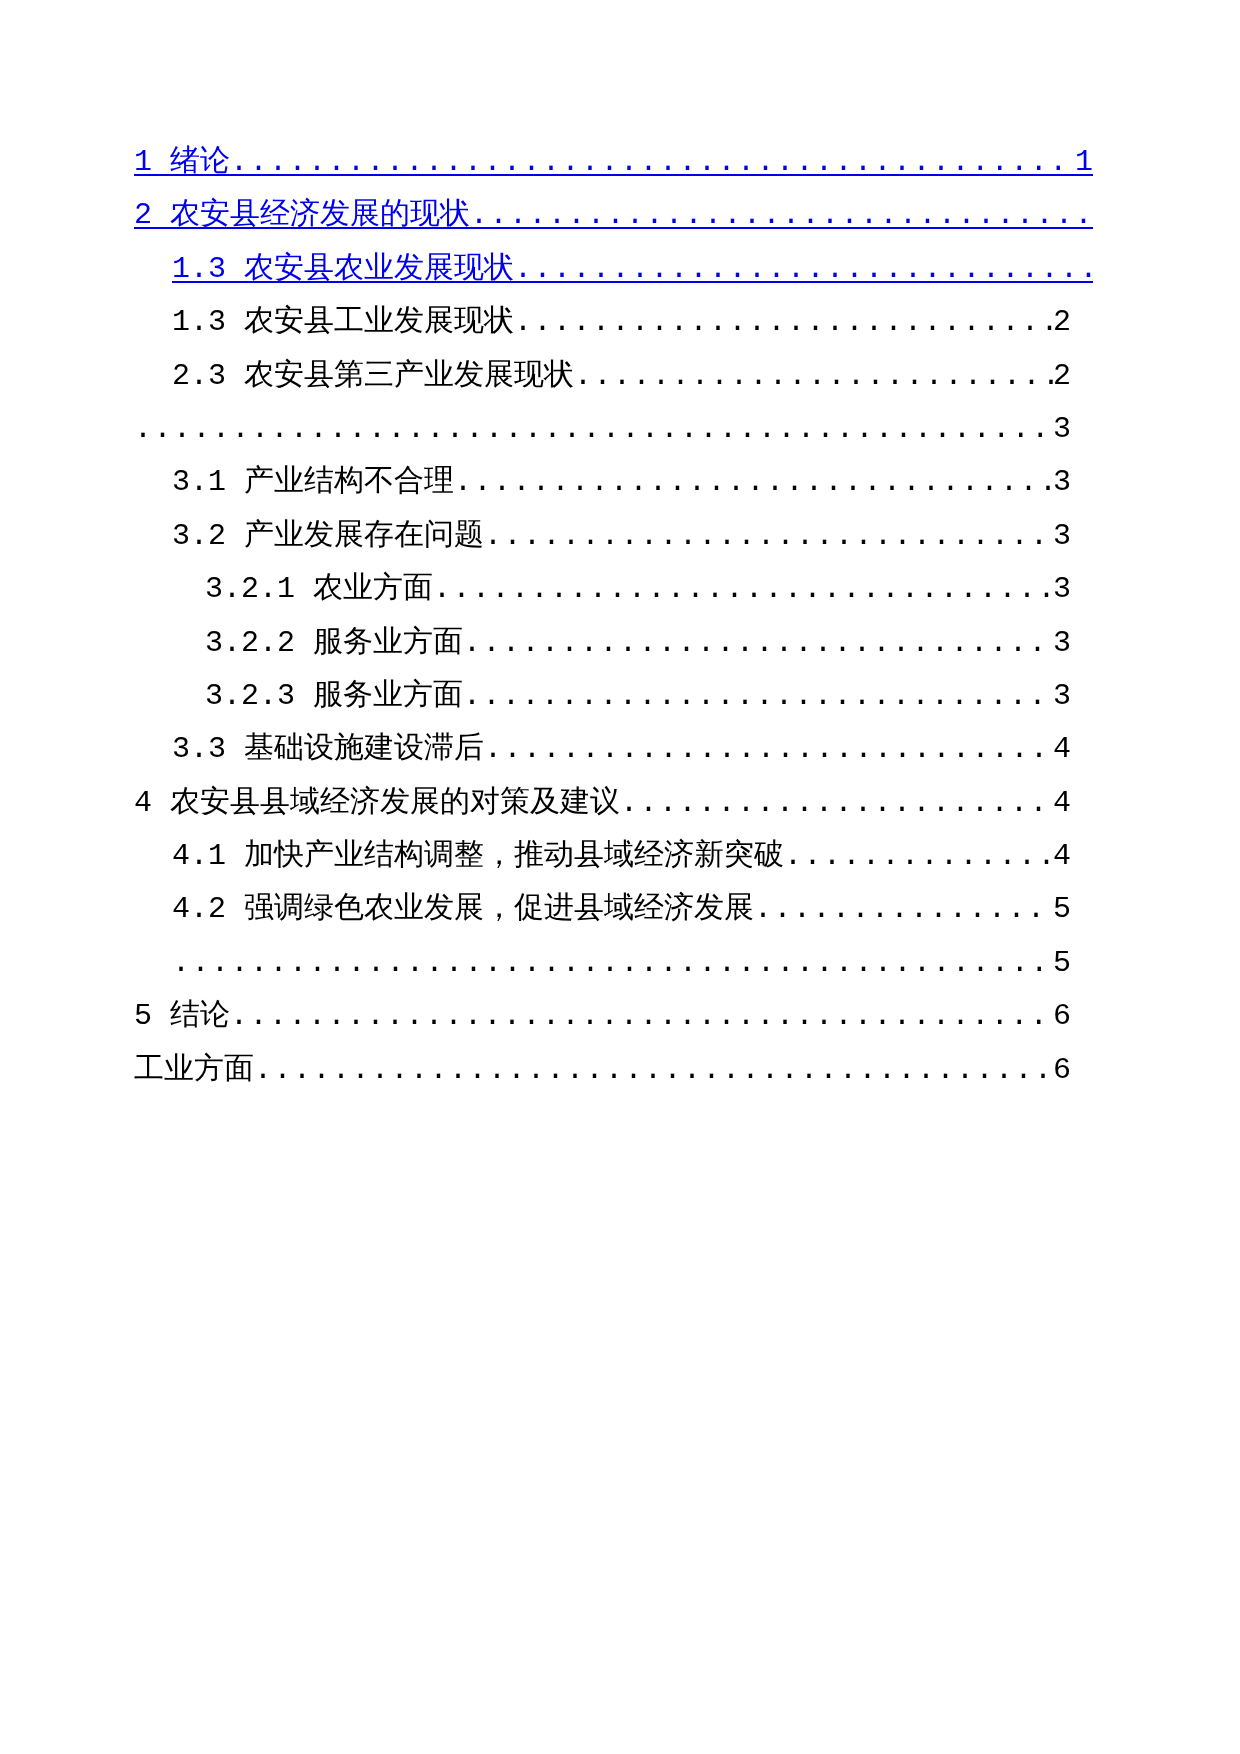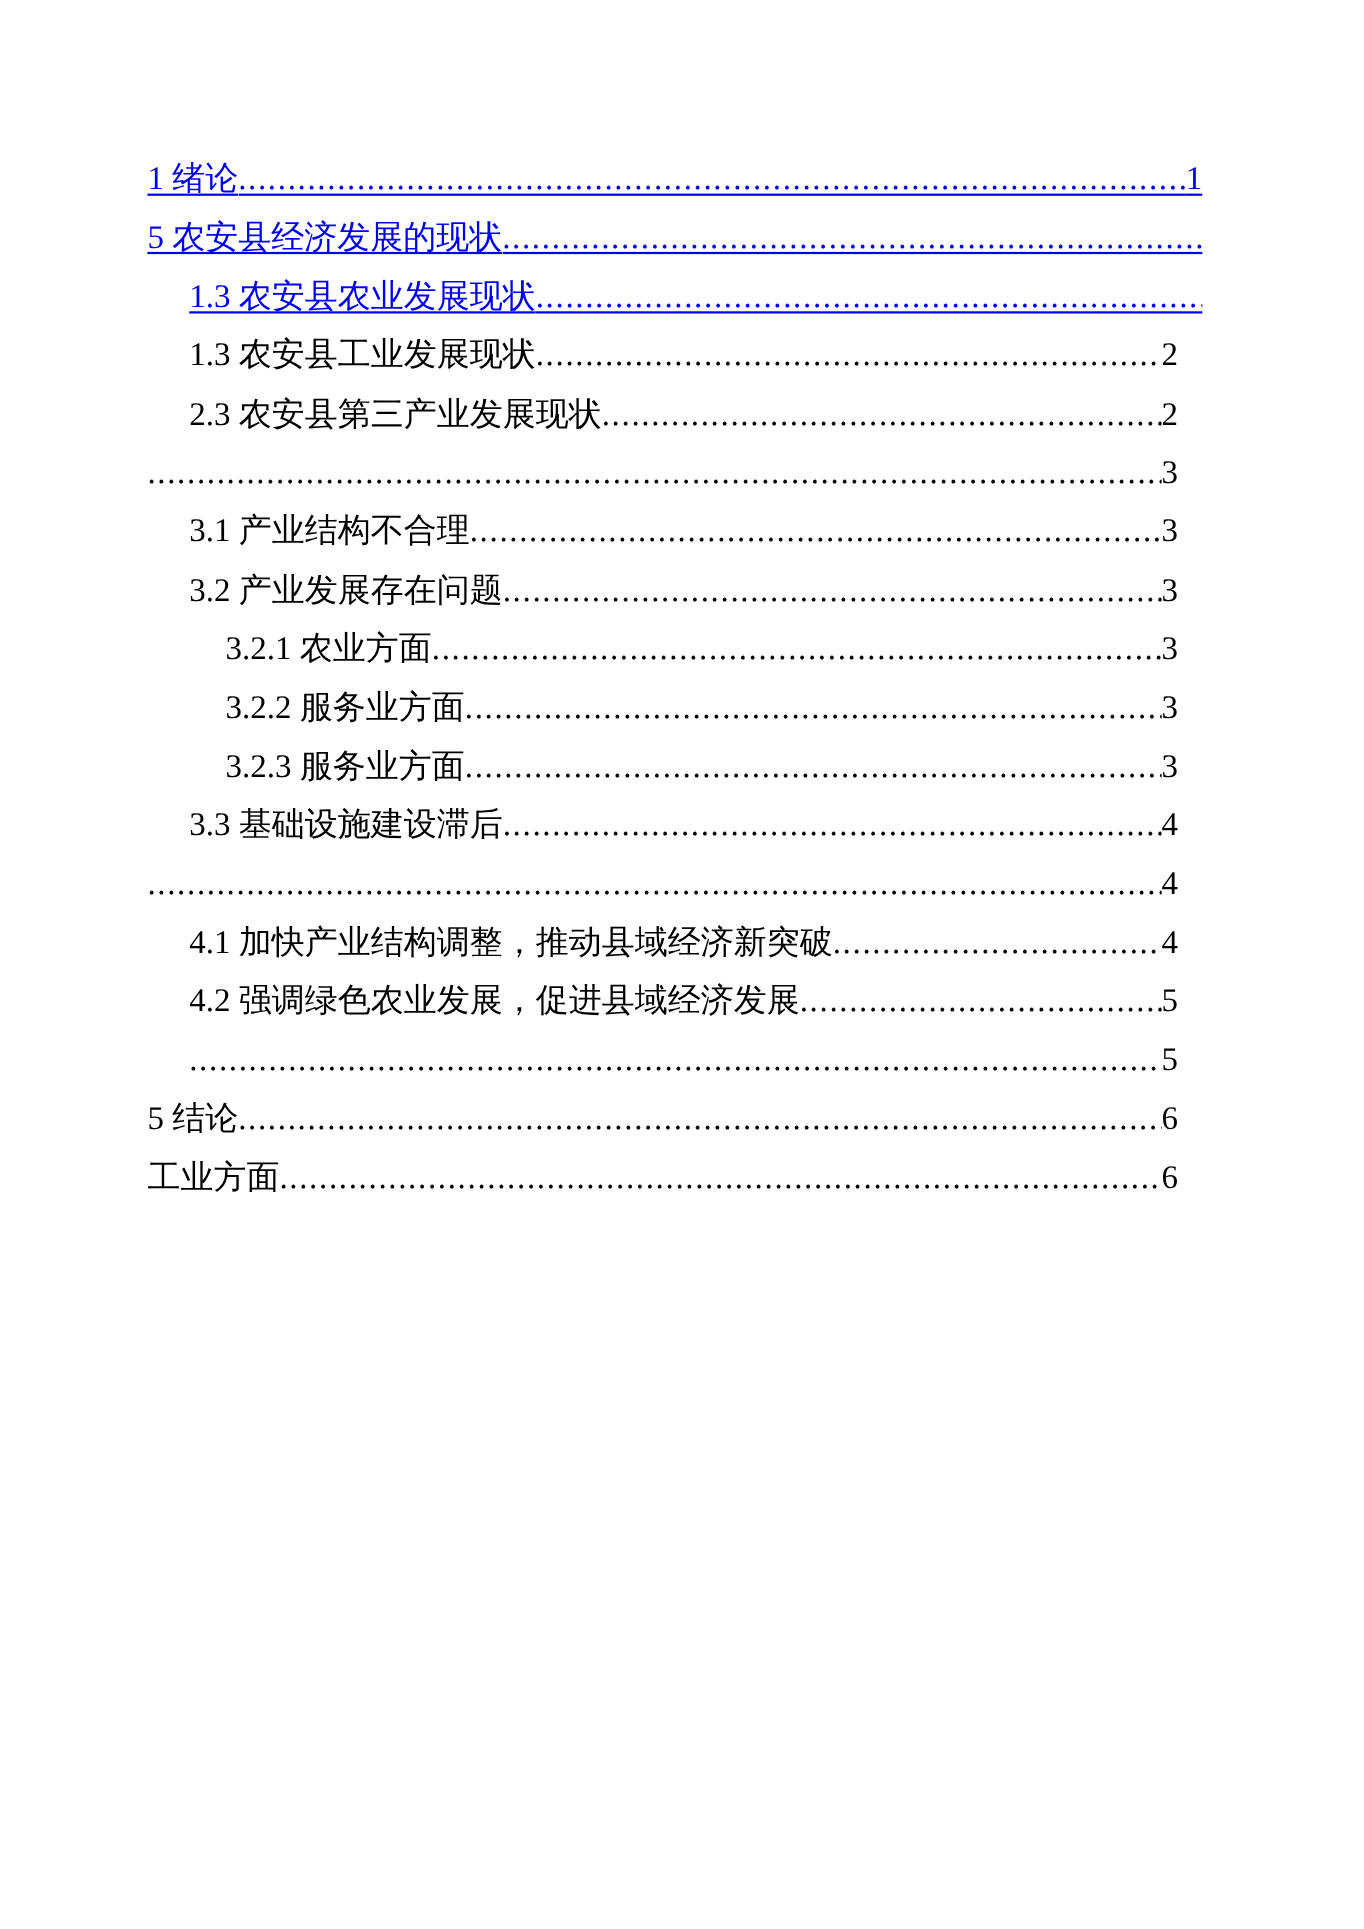--- a/index.html
+++ b/index.html
@@ -23,20 +23,21 @@
     width: 937px;
   }
   .toc-row {
     display: flex;
     align-items: baseline;
     height: 53.4px;
     line-height: 53.4px;
     font-size: 30px;
     white-space: nowrap;
     color: #000000;
+    font-family: Liberation Mono, monospace;
   }
   .toc-row .title {
     flex: 0 0 auto;
   }
   .toc-row .leader {
     flex: 1 1 auto;
     overflow: hidden;
     letter-spacing: 1.5px;
     min-width: 0;
   }
@@ -57,21 +58,21 @@
 <body>
 
 <div class="page">
   <div class="toc" id="toc-list">
       <div class="toc-row level-1 link">
     <span class="title">1 绪论</span>
     <span class="leader">................................................................................................................................................................................................................................................</span>
     <span class="pagenum">1</span>
   </div>
       <div class="toc-row level-1 link">
-    <span class="title">5 农安县经济发展的现状</span>
+    <span class="title">2 农安县经济发展的现状</span>
     <span class="leader">................................................................................................................................................................................................................................................</span>
     <span class="pagenum"></span>
   </div>
       <div class="toc-row level-2 link">
     <span class="title">1.3 农安县农业发展现状</span>
     <span class="leader">................................................................................................................................................................................................................................................</span>
     <span class="pagenum"></span>
   </div>
       <div class="toc-row level-2">
     <span class="title">1.3 农安县工业发展现状</span>
@@ -111,20 +112,21 @@
     <span class="title">3.2.3 服务业方面</span>
     <span class="leader">................................................................................................................................................................................................................................................</span>
     <span class="pagenum">3</span>
   </div>
       <div class="toc-row level-2">
     <span class="title">3.3 基础设施建设滞后</span>
     <span class="leader">................................................................................................................................................................................................................................................</span>
     <span class="pagenum">4</span>
   </div>
       <div class="toc-row level-1">
+    <span class="title">4 农安县县域经济发展的对策及建议</span>
     <span class="leader">................................................................................................................................................................................................................................................</span>
     <span class="pagenum">4</span>
   </div>
       <div class="toc-row level-2">
     <span class="title">4.1 加快产业结构调整，推动县域经济新突破</span>
     <span class="leader">................................................................................................................................................................................................................................................</span>
     <span class="pagenum">4</span>
   </div>
       <div class="toc-row level-2">
     <span class="title">4.2 强调绿色农业发展，促进县域经济发展</span>

